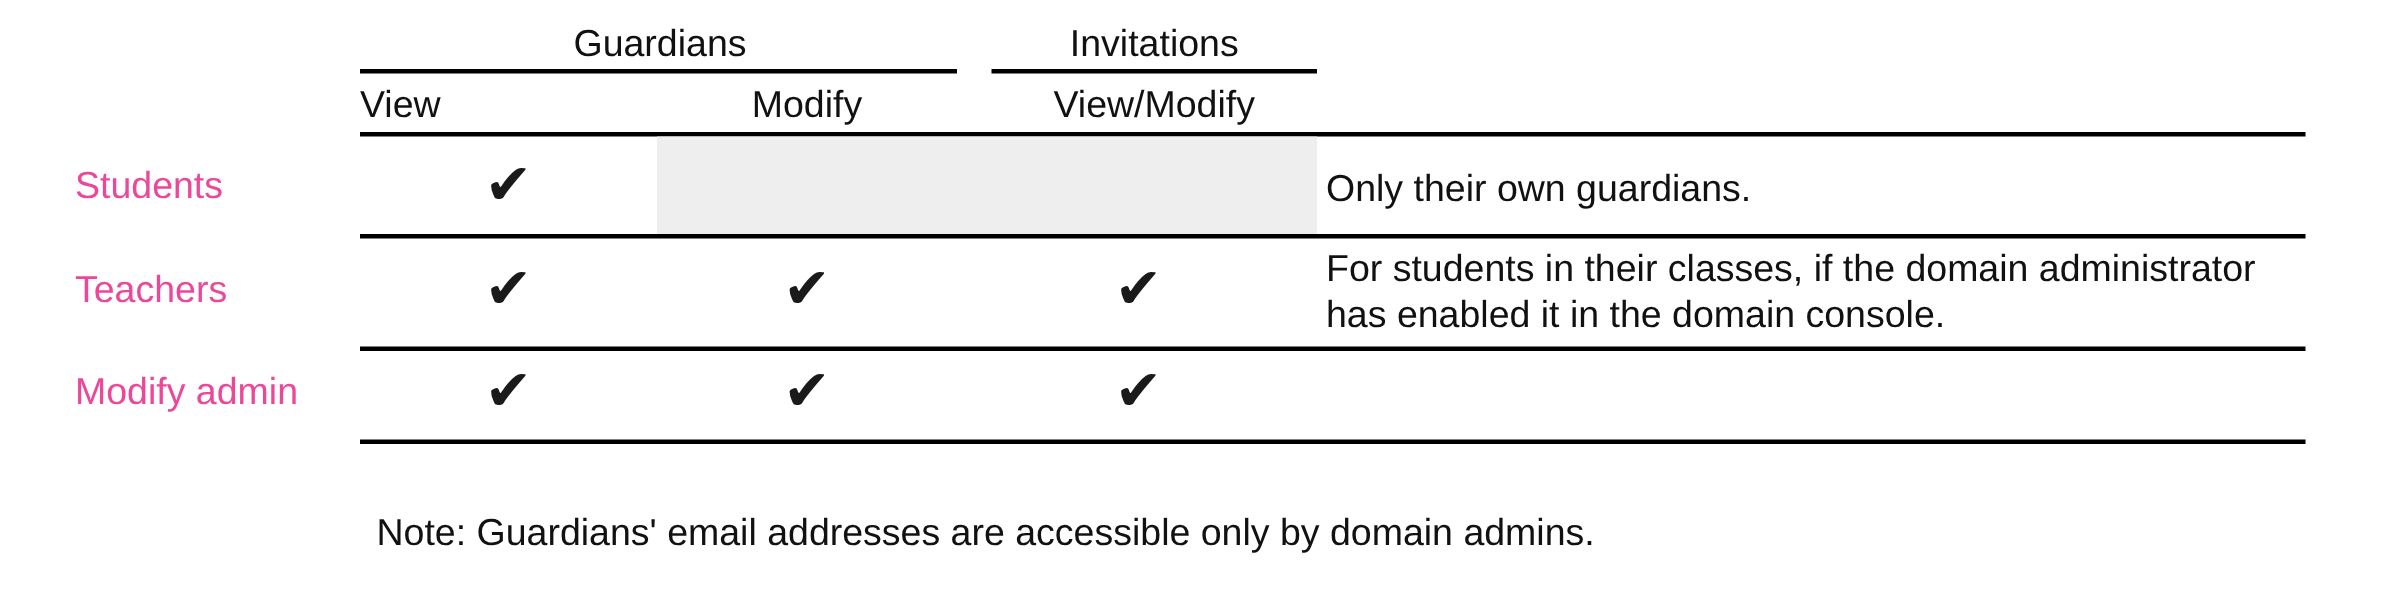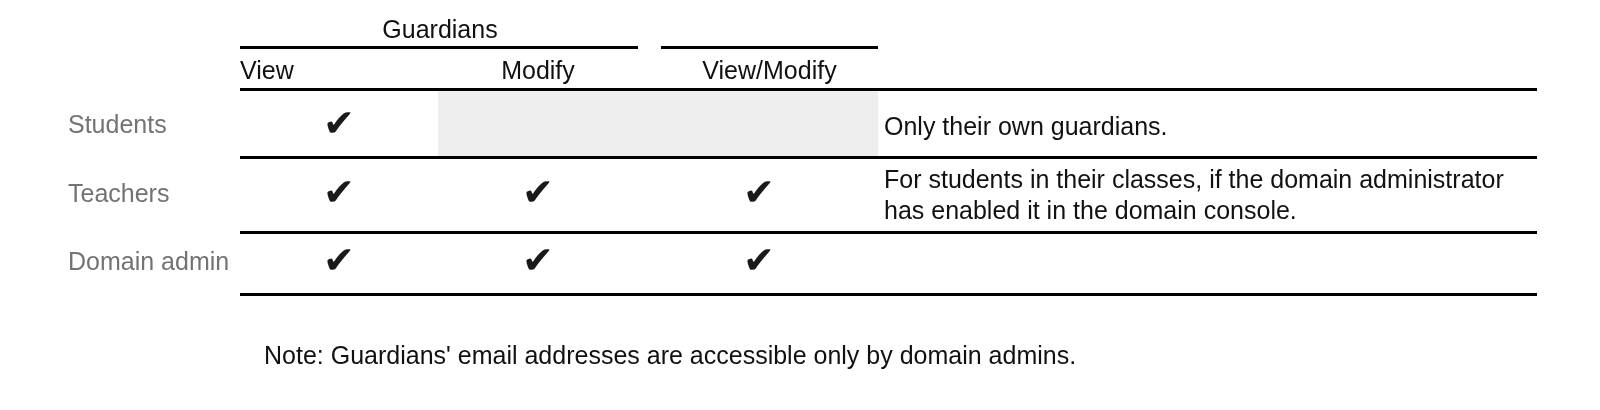--- a/index.html
+++ b/index.html
@@ -109,22 +109,22 @@
     left: 438px;
     top: 91px;
     width: 440px;
     height: 65px;
     background: #eeeeee;
   }
 
   
   .row-label {
     font-size: 25px;
-    color: #737373;
-    left: 68px;
+    color: #ec4899;
+    left: 50px;
   }
   #label-students     { top: 112px; }
   #label-teachers     { top: 181px; }
   #label-domain-admin { top: 249px; }
 
   
   .check {
     position: absolute;
     font-size: 38px;
     line-height: 1;
@@ -152,33 +152,34 @@
     width: 660px;
     margin-left: 16px;
   }
   #desc-students     { top: 111px; }
   #desc-teachers     { top: 164px; }
   #desc-domain-admin { top: 248px; }
 
   
   #note {
     position: absolute;
-    left: 264px;
+    left: 251px;
     top: 341px;
     font-size: 25px;
     color: #111111;
     white-space: nowrap;
   }
 </style>
 </head>
 <body>
 
 <div class="sheet">
 
   <div class="txt group-label" id="group-guardians">Guardians</div>
+  <div class="txt group-label" id="group-invitations">Invitations</div>
 
   <div class="group-rule" id="rule-guardians"></div>
   <div class="group-rule" id="rule-invitations"></div>
 
   <div class="txt sub-label" id="sub-view">View</div>
   <div class="txt sub-label" id="sub-modify">Modify</div>
   <div class="txt sub-label" id="sub-viewmodify">View/Modify</div>
 
   <div class="hrule" id="hrule-top"></div>
   <div class="hrule" id="hrule-1"></div>
@@ -192,20 +193,20 @@
   <div class="check col-modify row-students"></div>
   <div class="check col-invite row-students"></div>
   <div class="desc" id="desc-students">Only their own guardians.</div>
 
   <div class="txt row-label" id="label-teachers">Teachers</div>
   <div class="check col-view row-teachers">✔</div>
   <div class="check col-modify row-teachers">✔</div>
   <div class="check col-invite row-teachers">✔</div>
   <div class="desc" id="desc-teachers">For students in their classes, if the domain administrator has enabled it in the domain console.</div>
 
-  <div class="txt row-label" id="label-domain-admin">Domain admin</div>
+  <div class="txt row-label" id="label-domain-admin">Modify admin</div>
   <div class="check col-view row-domain-admin">✔</div>
   <div class="check col-modify row-domain-admin">✔</div>
   <div class="check col-invite row-domain-admin">✔</div>
 
   <div id="note">Note: Guardians' email addresses are accessible only by domain admins.</div>
 
 </div>
 
 </body></html>

